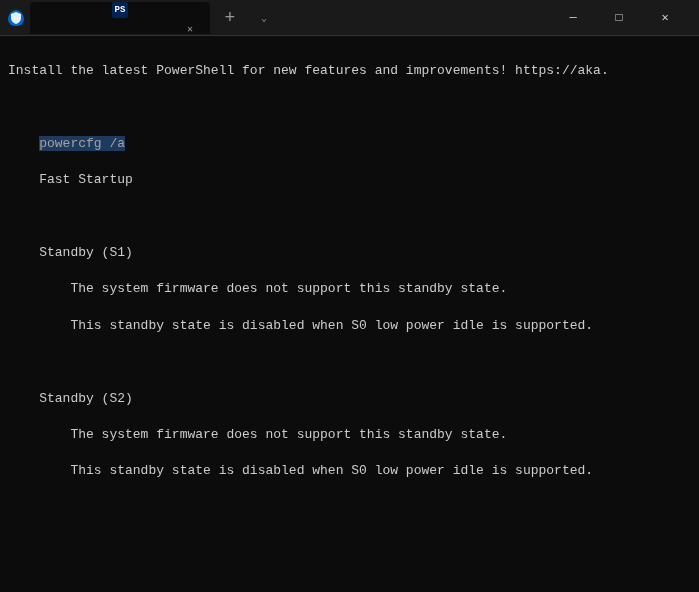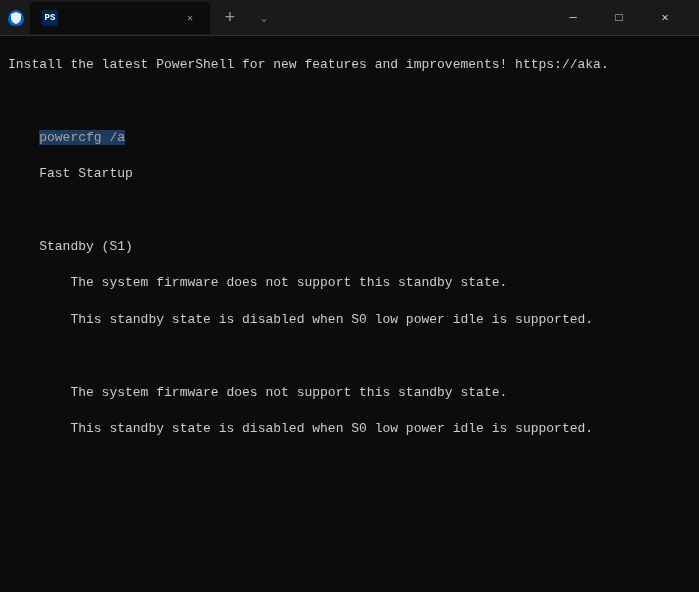--- a/index.html
+++ b/index.html
@@ -68,20 +68,21 @@
       align-items: center;
       background: #0c0c0c;
       border-radius: 4px 4px 0 0;
       padding: 0 12px;
       height: 32px;
       gap: 5px;
       color: #cccccc;
       font-size: 12px;
       cursor: pointer;
       min-width: 180px;
+      flex-direction: column;
     }
 
     .tab-ps-icon {
       width: 16px;
       height: 16px;
       background: #012456;
       border-radius: 2px;
       display: flex;
       align-items: center;
       justify-content: center;
@@ -127,21 +128,21 @@
       cursor: pointer;
       border-radius: 4px;
     }
 
     
     .terminal {
       background: #0c0c0c;
       color: #cccccc;
       font-size: 13px;
       line-height: 1.4;
-      padding: 2px 8px;
+      padding: 8px 8px;
       height: calc(592px - 36px);
       overflow: hidden;
       white-space: pre;
     }
 
     .line {
       display: block;
       white-space: pre;
     }
 
@@ -192,20 +193,21 @@
 <div class="terminal">
 <span class="line">Install the latest PowerShell for new features and improvements! https://aka.</span>
 <span class="line">&nbsp;</span>
 <span class="line">    <span class="cmd-highlight">powercfg /a</span></span>
 <span class="line">    Fast Startup</span>
 <span class="line">&nbsp;</span>
 <span class="line">    Standby (S1)</span>
 <span class="line">        The system firmware does not support this standby state.</span>
 <span class="line">        This standby state is disabled when S0 low power idle is supported.</span>
 <span class="line">&nbsp;</span>
+<span class="line">    Standby (S2)</span>
 <span class="line">        The system firmware does not support this standby state.</span>
 <span class="line">        This standby state is disabled when S0 low power idle is supported.</span>
 
 
 
 
 
 
 
 

